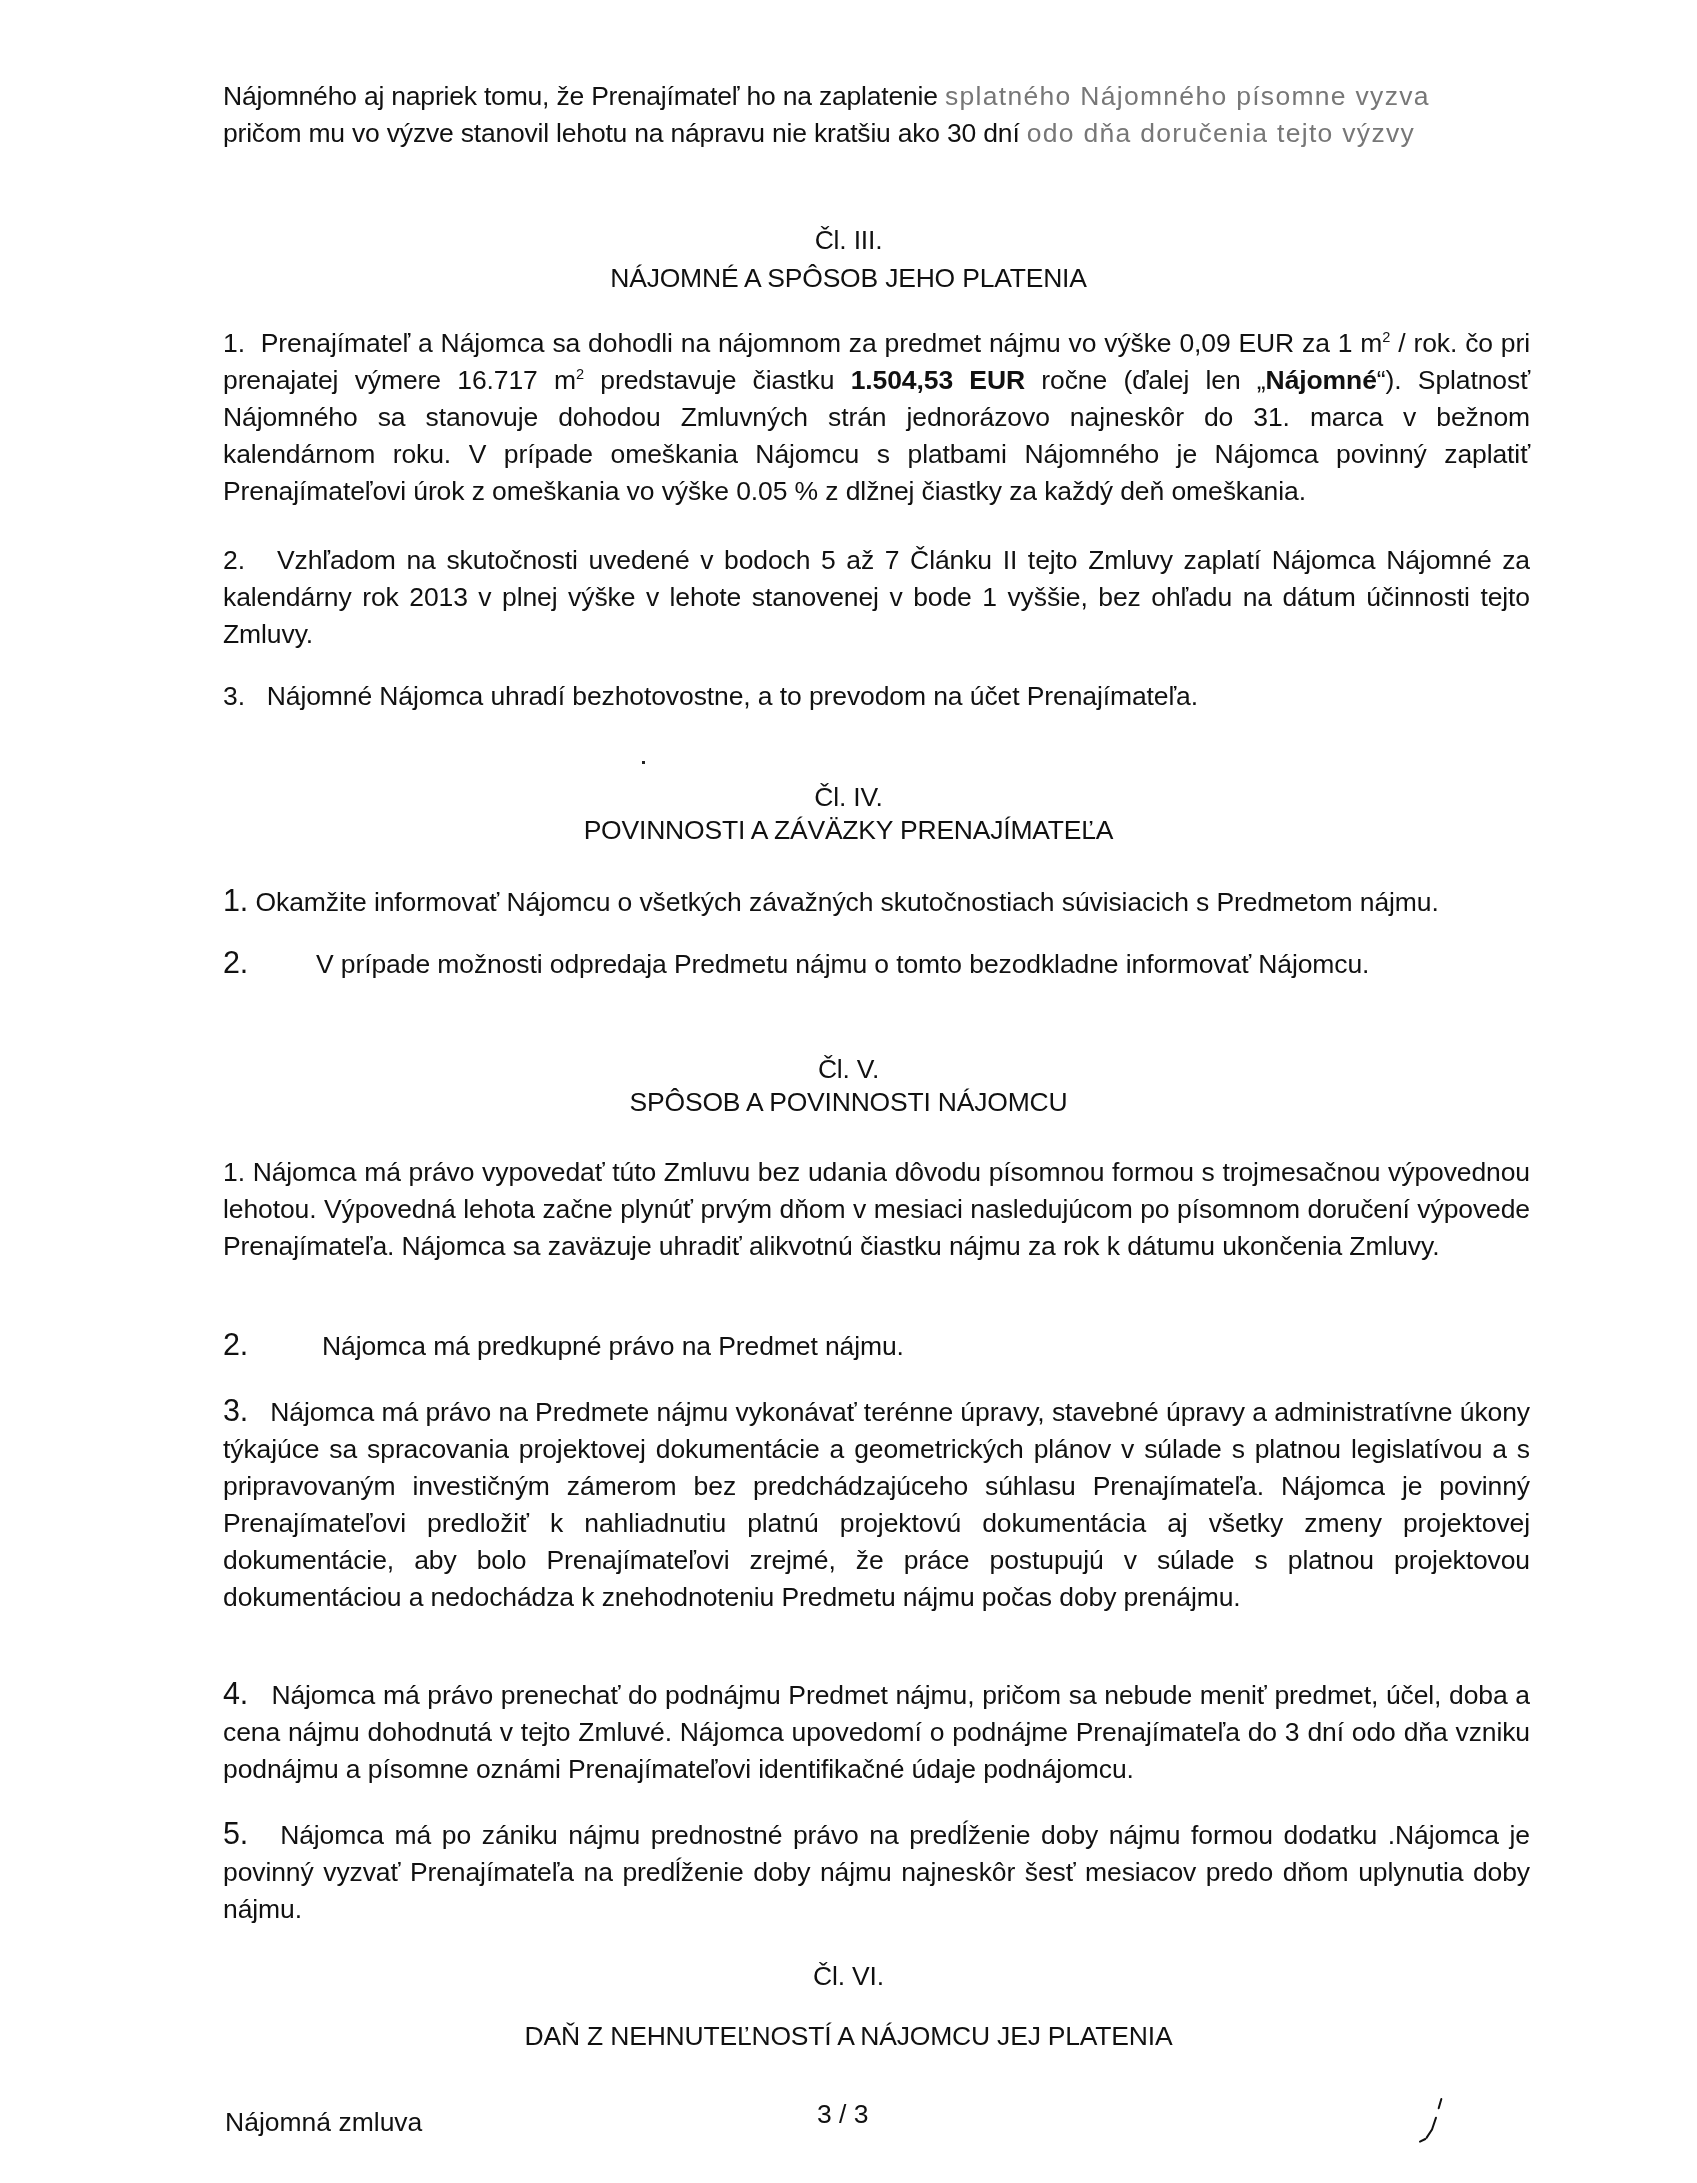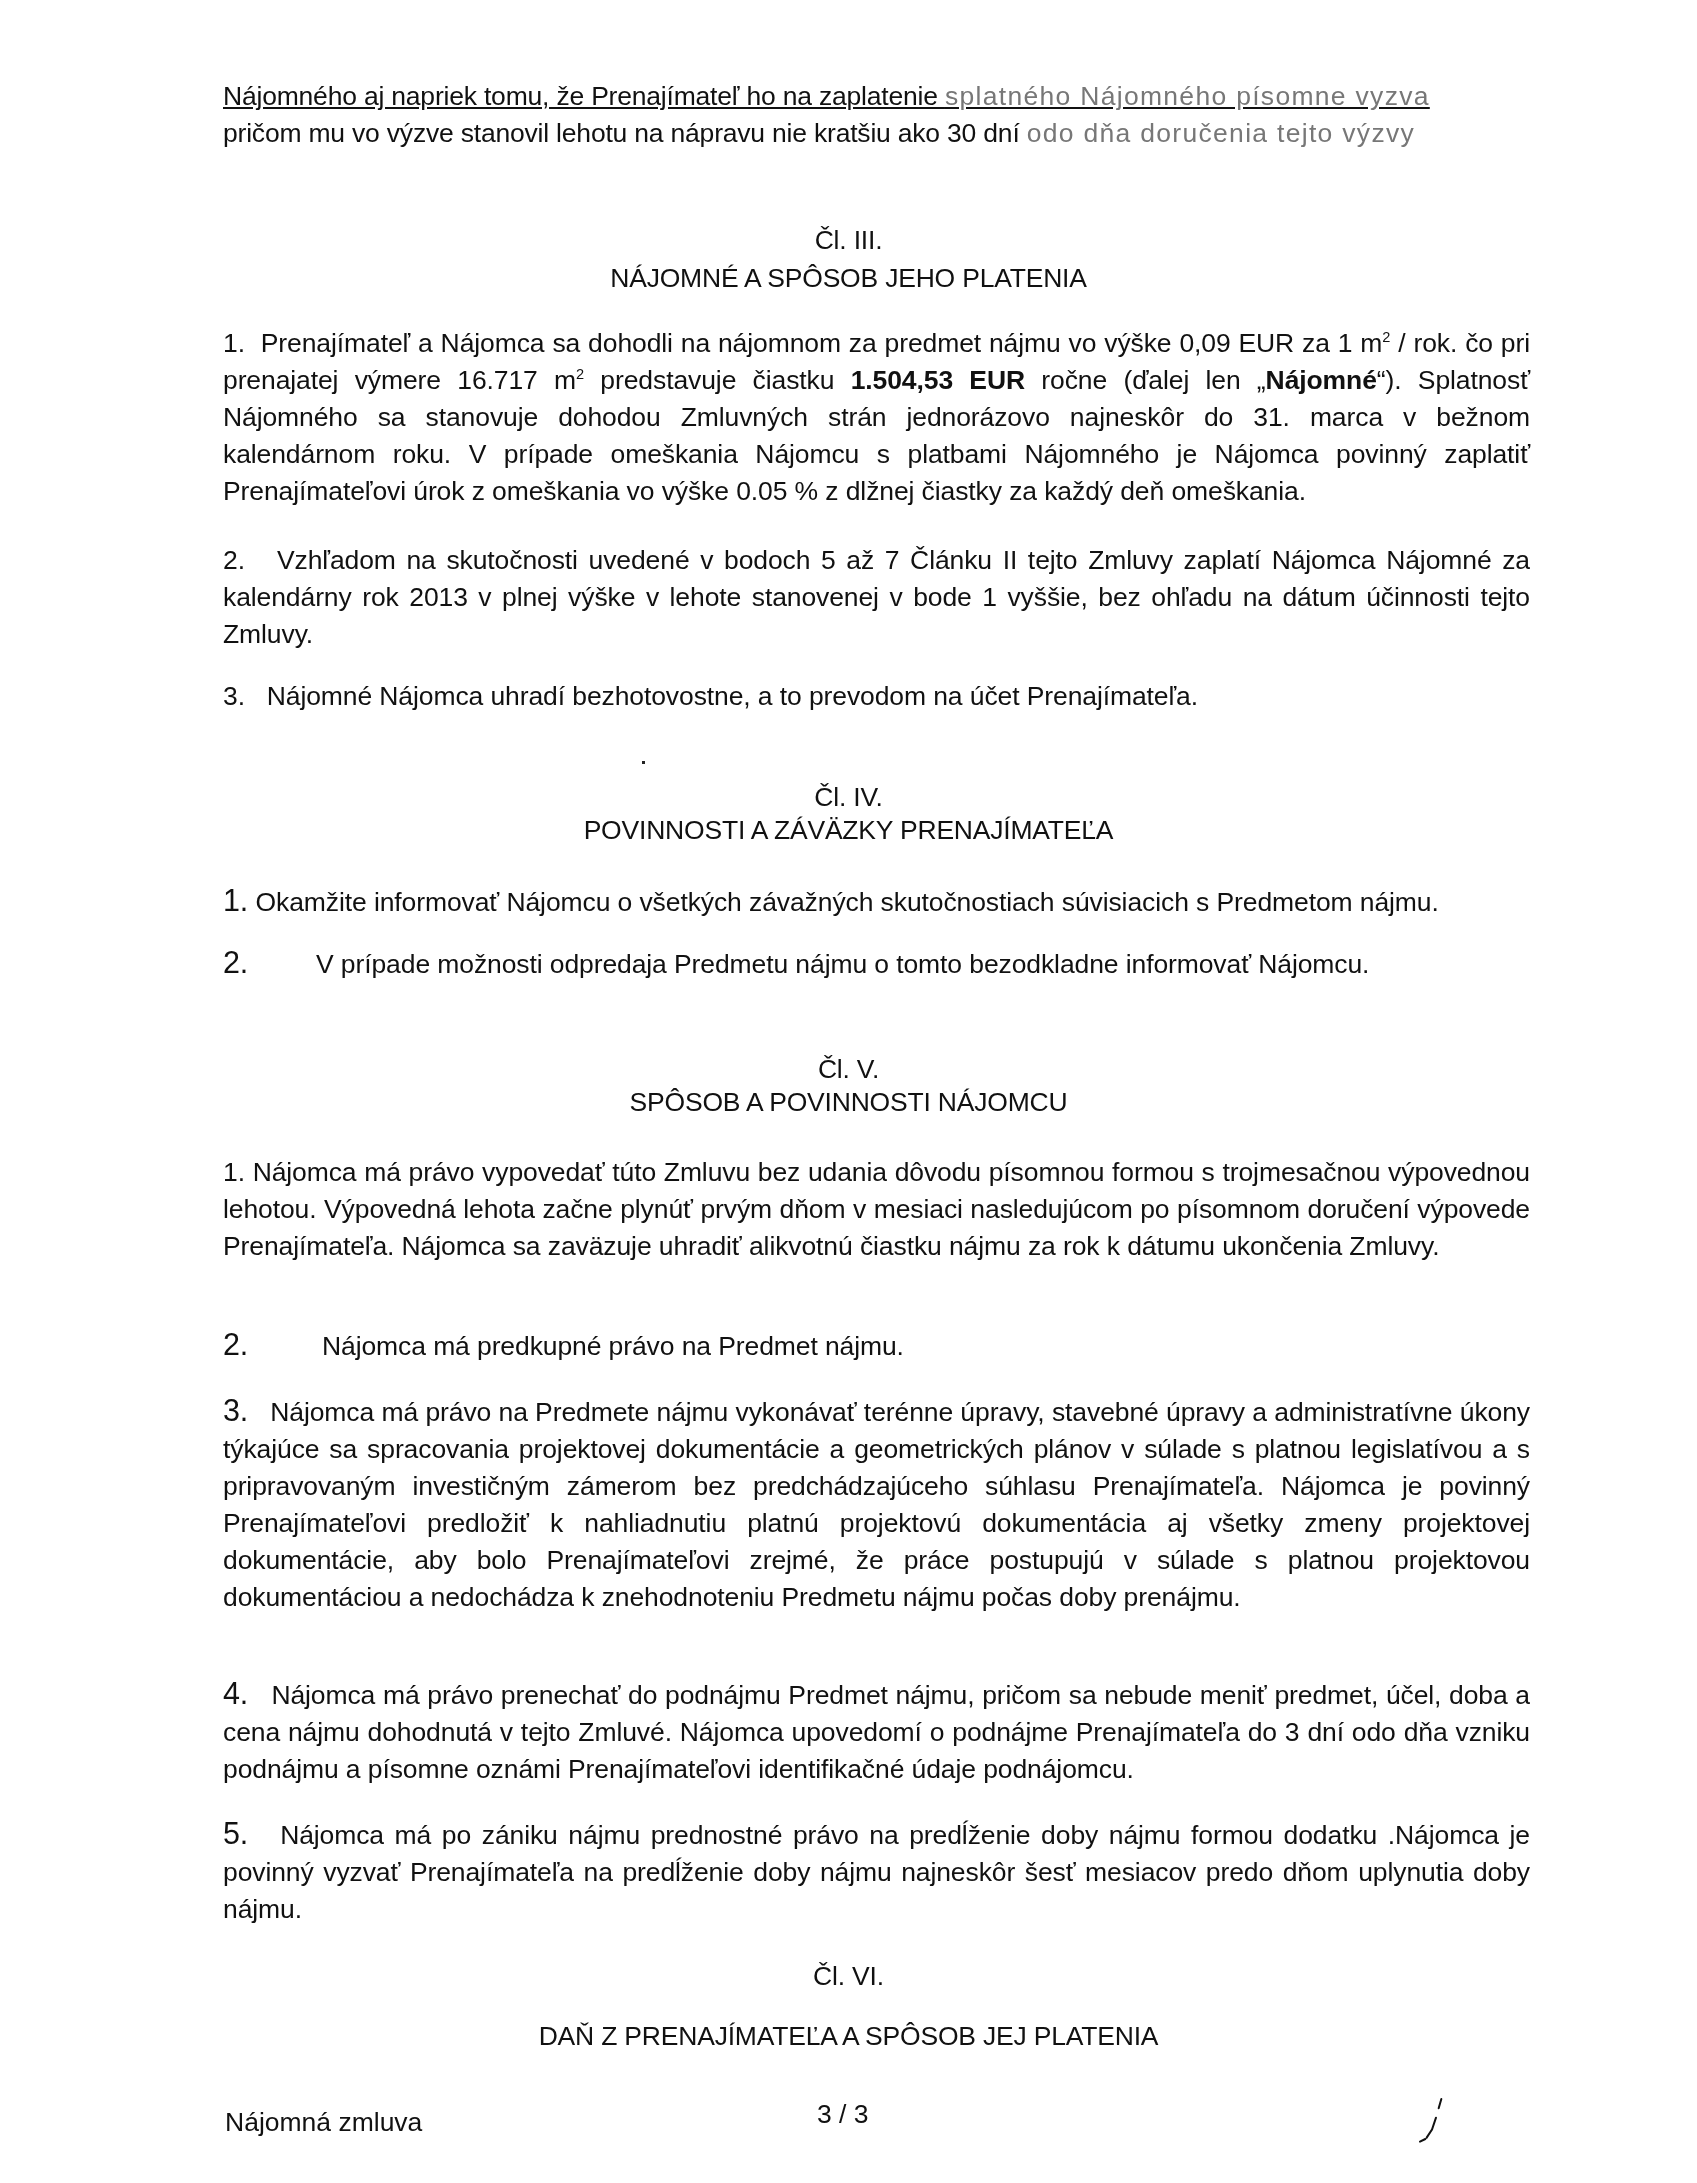--- a/index.html
+++ b/index.html
@@ -18,21 +18,21 @@
   sup { font-size:14.6px; line-height:0; vertical-align:super; }
   .footer-left { position:absolute; left:225px; top:2107px; font-size:26.5px; }
   .footer-center { position:absolute; left:817px; top:2099px; font-size:26.5px; }
   .mark { position:absolute; }
 </style>
 </head>
 <body>
 
 <div class="page">
 
-  <div class="line" style="top:81px;text-decoration:underline;">
+  <div class="line" style="top:81px;">
     <span>Nájomného aj napriek tomu, že Prenajímateľ ho na zaplatenie </span><span class="faded">splatného Nájomného písomne vyzva</span>
   </div>
   <div class="line" style="top:118px;">
     <span>pričom mu vo výzve stanovil lehotu na nápravu nie kratšiu ako 30 dní </span><span class="faded">odo dňa doručenia tejto výzvy</span>
   </div>
 
   <div class="center" style="top:225px;">Čl. III.</div>
   <div class="center" style="top:263px;">NÁJOMNÉ A SPÔSOB JEHO PLATENIA</div>
 
   <div class="para" style="top:325px;">
@@ -76,21 +76,21 @@
 
   <div class="para" style="top:1675px;">
     <span class="num num-big">4.</span>&nbsp;&nbsp;&nbsp;<span>Nájomca má právo prenechať do podnájmu Predmet nájmu, pričom sa nebude meniť predmet, účel, doba a cena nájmu dohodnutá v tejto Zmluvé. Nájomca upovedomí o podnájme Prenajímateľa do 3 dní odo dňa vzniku podnájmu a písomne oznámi Prenajímateľovi identifikačné údaje podnájomcu.</span>
   </div>
 
   <div class="para" style="top:1815px;">
     <span class="num num-big">5.</span>&nbsp;&nbsp;&nbsp;<span>Nájomca má po zániku nájmu prednostné právo na predĺženie doby nájmu formou dodatku .Nájomca je povinný vyzvať Prenajímateľa na predĺženie doby nájmu najneskôr šesť mesiacov predo dňom uplynutia doby nájmu.</span>
   </div>
 
   <div class="center" style="top:1913px;margin-top:48px;">Čl. VI.</div>
-  <div class="center" style="top:2021px;">DAŇ Z PRENAJÍMATEĽA A SPÔSOB JEJ PLATENIA</div>
+  <div class="center" style="top:2021px;">DAŇ Z NEHNUTEĽNOSTÍ A NÁJOMCU JEJ PLATENIA</div>
 
   <div class="footer-left">Nájomná zmluva</div>
   <div class="footer-center">3 / 3</div>
 
   <svg class="mark" style="left:1412px; top:2095px;" width="40" height="60" viewBox="0 0 60 90">
     <path d="M44 6 L40 20 M36 34 L30 52 L22 64 M12 70 L20 66" stroke="#111" stroke-width="3" fill="none" stroke-linecap="round"></path>
   </svg>
 </div>
 
 

